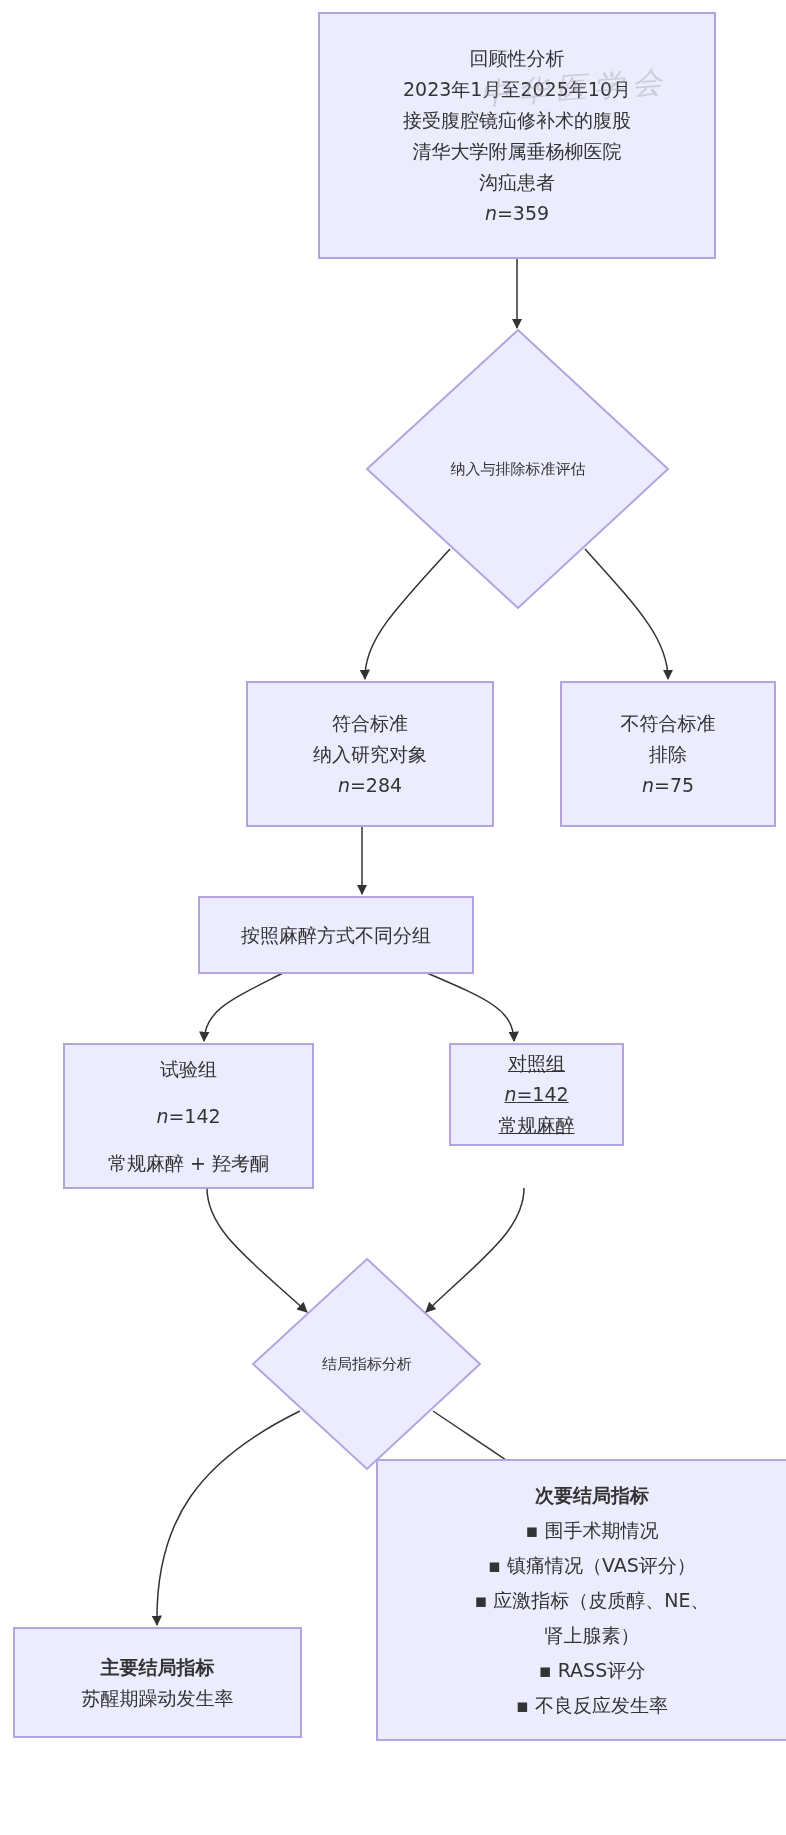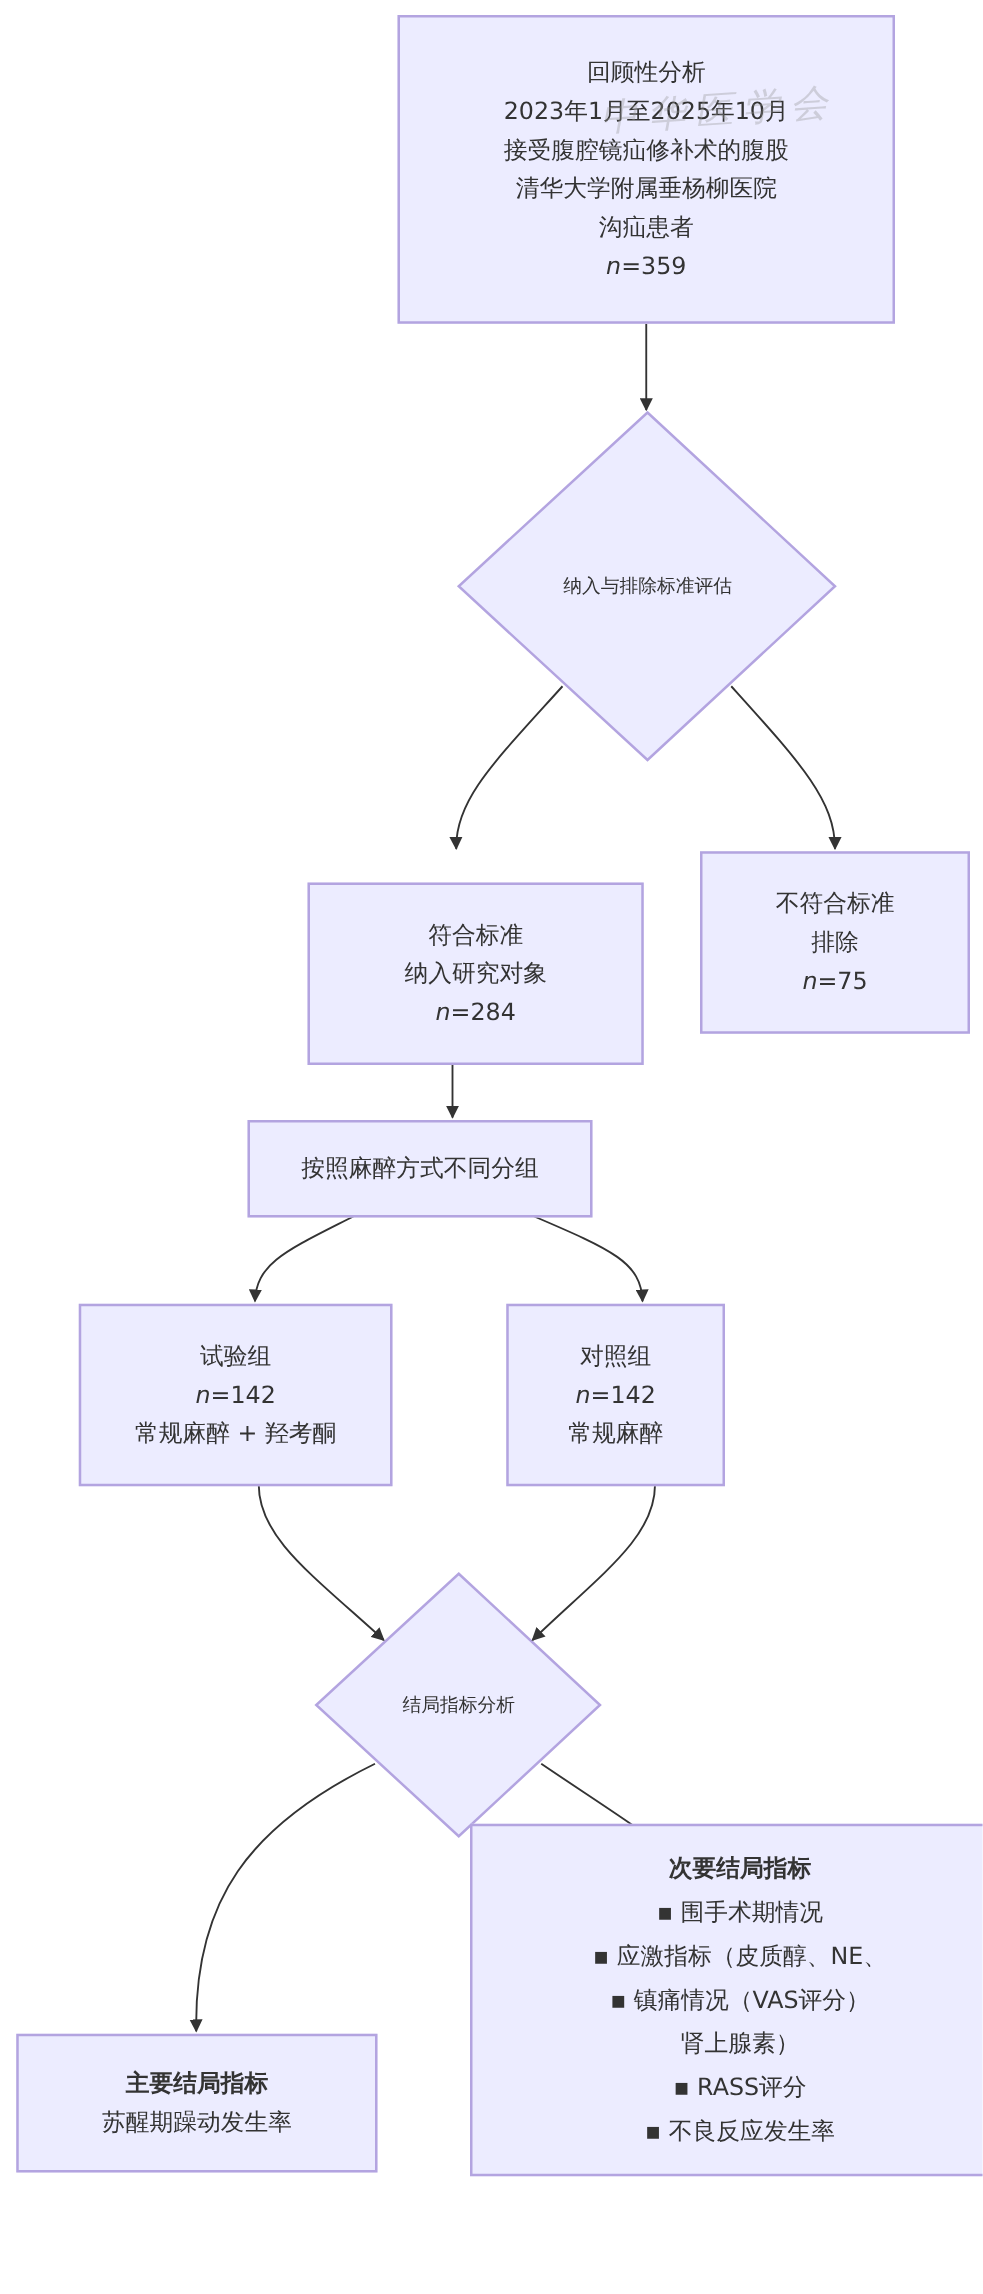--- a/index.html
+++ b/index.html
@@ -49,56 +49,56 @@
   <div>接受腹腔镜疝修补术的腹股</div>
   <div>清华大学附属垂杨柳医院</div>
   <div>沟疝患者</div>
   <div><span class="italic-n">n</span><span>=359</span></div>
 </div>
 
 <div class="watermark">中华医学会</div>
 
 <div class="dlabel" style="left:518px; top:469px;">纳入与排除标准评估</div>
 
-<div class="node" style="left:246px; top:681px; width:269px; height:146px;margin-top:25px;">
+<div class="node" style="left:246px; top:681px; width:248px; height:146px;">
   <div>符合标准</div>
   <div>纳入研究对象</div>
   <div><span class="italic-n">n</span><span>=284</span></div>
 </div>
 
 <div class="node" style="left:560px; top:681px; width:216px; height:146px;">
   <div>不符合标准</div>
   <div>排除</div>
   <div><span class="italic-n">n</span><span>=75</span></div>
 </div>
 
 <div class="node" style="left:198px; top:896px; width:276px; height:78px;">
   <div>按照麻醉方式不同分组</div>
 </div>
 
-<div class="node" style="left:63px; top:1043px; width:251px; height:146px;">
+<div class="node" style="left:63px; top:1043px; width:251px; height:146px;gap:16px;">
   <div>试验组</div>
   <div><span class="italic-n">n</span><span>=142</span></div>
   <div>常规麻醉 + 羟考酮</div>
 </div>
 
-<div class="node" style="left:405px; top:1043px; width:175px; height:146px;">
+<div class="node" style="left:449px; top:1043px; width:175px; height:103px;text-decoration:underline;">
   <div>对照组</div>
   <div><span class="italic-n">n</span><span>=142</span></div>
   <div>常规麻醉</div>
 </div>
 
 <div class="dlabel" style="left:367px; top:1364px;">结局指标分析</div>
 
 <div class="node" style="left:13px; top:1627px; width:289px; height:111px;">
   <div class="bold">主要结局指标</div>
   <div>苏醒期躁动发生率</div>
 </div>
 
 <div class="node" style="left:376px; top:1459px; width:432px; height:282px; line-height:35px;">
   <div class="bold">次要结局指标</div>
   <div>▪ 围手术期情况</div>
+  <div>▪ 镇痛情况（VAS评分）</div>
   <div>▪ 应激指标（皮质醇、NE、</div>
-  <div>▪ 镇痛情况（VAS评分）</div>
   <div>肾上腺素）</div>
   <div>▪ RASS评分</div>
   <div>▪ 不良反应发生率</div>
 </div>
 
 </body></html>

